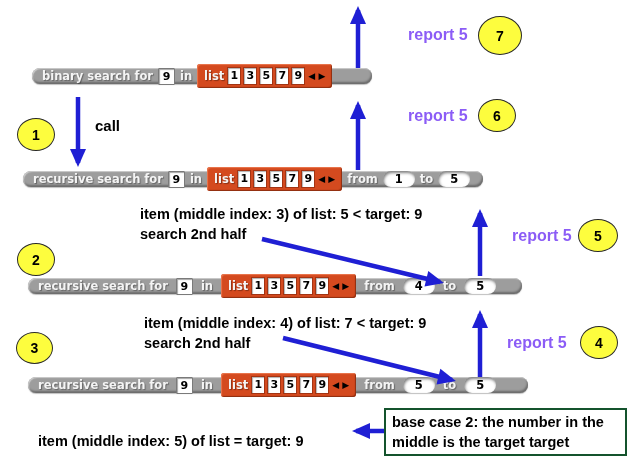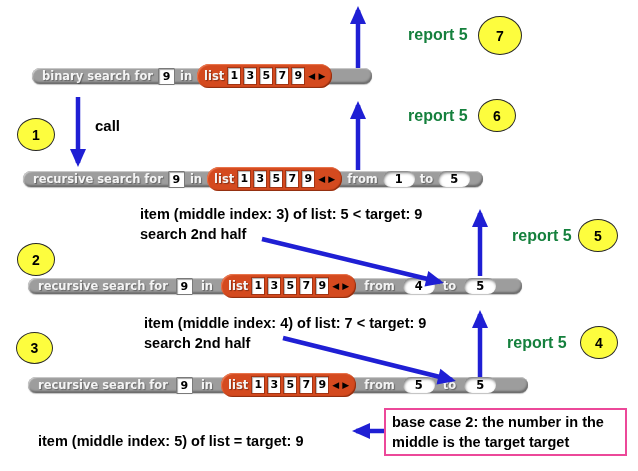--- a/index.html
+++ b/index.html
@@ -10,40 +10,40 @@
   
   .block{position:absolute;display:flex;align-items:center;z-index:3;
          background:#9d9d9d;border-radius:14px;height:16px;
          box-shadow:inset 1px 1px 1px #cccccc, inset -1px -2px 2px #6c6c6c, 0 1px 1px rgba(0,0,0,.25);
          color:#f4f4f4;font:bold 11.5px "DejaVu Sans",sans-serif;
          padding:0 10px;gap:5px;white-space:nowrap;}
   .btext{text-shadow:1px 1px 1px rgba(0,0,0,.35);}
   .slot{background:#fff;color:#000;font:bold 11px "DejaVu Sans",sans-serif;
         min-width:11px;height:15px;line-height:15px;text-align:center;padding:0 2px;
         border:1px solid #7a7a7a;border-radius:1px;box-shadow:inset 1px 1px 1px rgba(0,0,0,.35);}
-  .list-pill{display:flex;align-items:center;gap:4px;background:#d44a1f;border-radius:12px;
+  .list-pill{display:flex;align-items:center;gap:4px;background:#d44a1f;border-radius:3px;
              padding:3px 7px;height:18px;
              box-shadow:inset 1px 1px 1px #ea7850, inset -1px -1px 1px #8d2e10;}
   .list-item{background:#fff;color:#000;font:bold 11px "DejaVu Sans",sans-serif;
              width:12px;height:16px;line-height:16px;text-align:center;
              box-shadow:0 0 0 1px #a33413, inset 1px 1px 1px rgba(0,0,0,.3);}
   .list-arrows{color:#000;font-size:9px;letter-spacing:0px;line-height:1;}
   .oval{background:#fff;color:#000;font:bold 11.5px "DejaVu Sans",sans-serif;
         min-width:24px;height:16px;line-height:16px;text-align:center;border-radius:9px;
         padding:0 4px;box-shadow:inset 1px 2px 3px rgba(0,0,0,.5);}
 
   
   .note{position:absolute;z-index:2;color:#000;font:bold 14.5px "Liberation Sans",sans-serif;
         line-height:20px;white-space:nowrap;}
   .badge{position:absolute;z-index:4;background:#fdfd3e;border:1.5px solid #2a2a2a;border-radius:50%;
          display:flex;align-items:center;justify-content:center;
          color:#000;font:bold 14px "Liberation Sans",sans-serif;}
-  .report{position:absolute;z-index:2;color:#15803d;font:bold 16px "Liberation Sans",sans-serif;white-space:nowrap;}
+  .report{position:absolute;z-index:2;color:#8b5cf6;font:bold 16px "Liberation Sans",sans-serif;white-space:nowrap;}
   .basecase-box{position:absolute;z-index:4;left:384px;top:408px;width:243px;box-sizing:border-box;
-                background:#fff;border:2px solid #ec4899;padding:2px 6px;
+                background:#fff;border:2px solid #14532d;padding:2px 6px;
                 color:#000;font:bold 14.5px "Liberation Sans",sans-serif;line-height:20px;}
 </style>
 </head>
 <body>
 
 <div id="canvas">
 
   <svg class="arrows-layer" width="638" height="471" viewBox="0 0 638 471">
     <defs>
       <marker id="ah" markerUnits="userSpaceOnUse" markerWidth="22" markerHeight="20" refX="15" refY="9" orient="auto">

